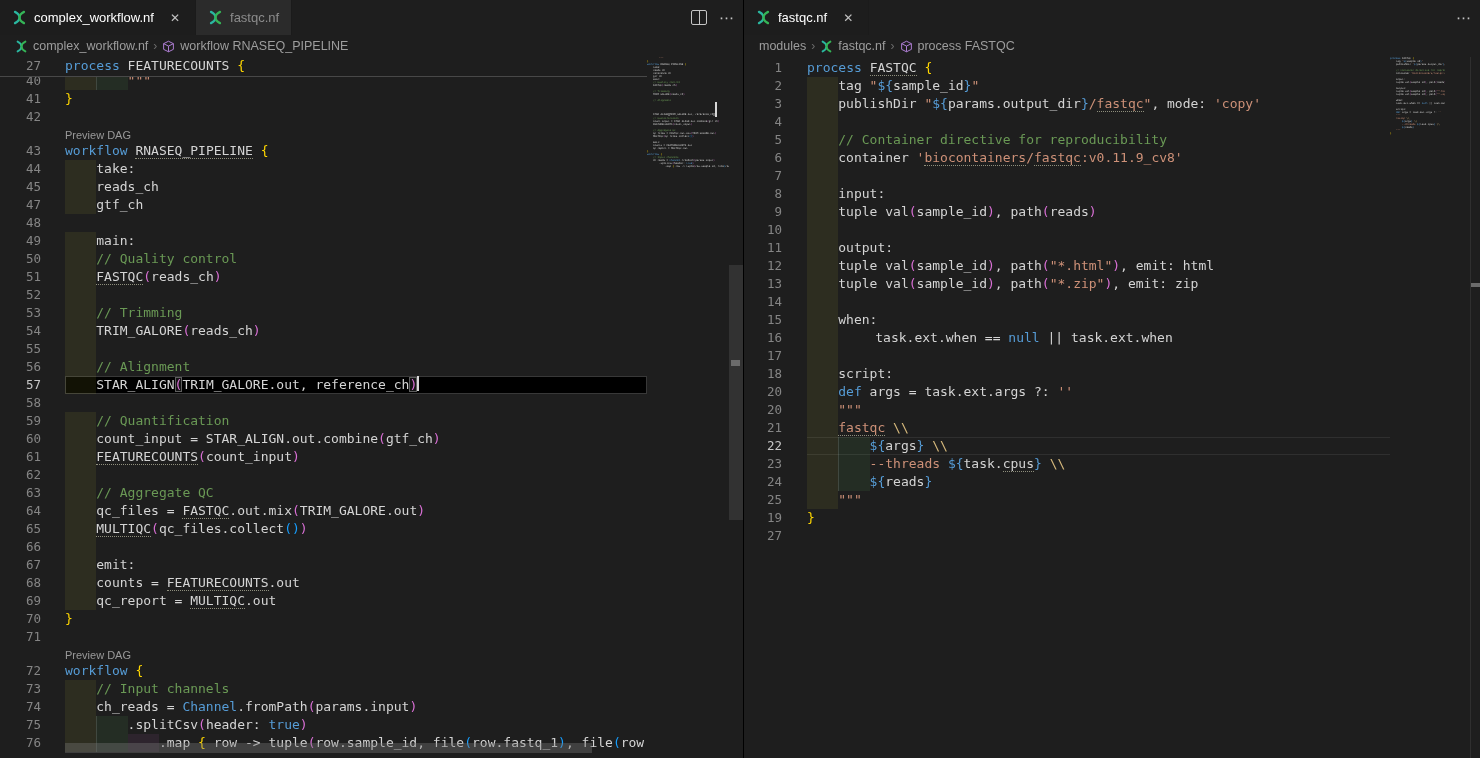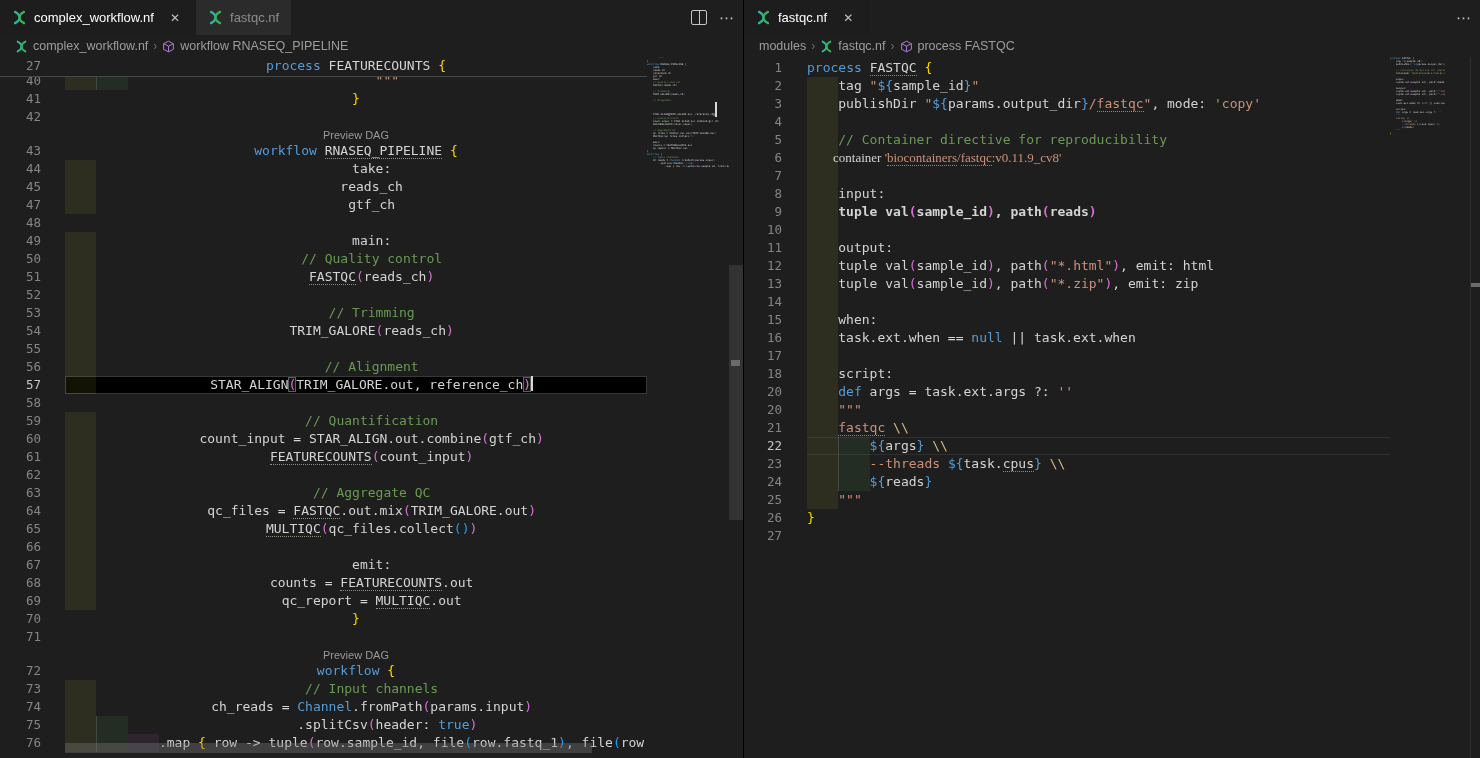--- a/index.html
+++ b/index.html
@@ -32,21 +32,21 @@
   .code{position:absolute;top:0;bottom:0;left:0;overflow:hidden;}
   .pane.left .code{right:96px;}
   .pane.right .code{right:90px;}
   .rows{position:relative;}
   .row{height:18px;display:flex;font:13px/18px "DejaVu Sans Mono",monospace;color:var(--foreground,#d4d4d4);}
   .row .ln{flex:none;text-align:right;color:var(--line_number,#858585);font-size:12.5px;}
   .pane.left .ln{width:41px;}
   .pane.right .ln{width:38px;}
   .row.cur .ln{color:#c6c6c6;}
   .lc{flex:1;position:relative;white-space:pre;}
-  .pane.left .lc{margin-left:24px;text-align:center;}
+  .pane.left .lc{margin-left:24px;}
   .pane.right .lc{margin-left:25px;}
   .band{position:absolute;top:0;bottom:0;width:4ch;}
   .band.i0{background:rgba(255,255,64,0.07);}
   .band.i1{background:rgba(127,255,127,0.07);box-shadow:inset 1px 0 0 rgba(255,255,255,0.13);}
   .band.i2{background:rgba(255,127,255,0.07);}
   .row.cur-fill .lc{background:#000000;box-shadow:inset 0 0 0 1px #383838;}
   .row.cur-border .lc{box-shadow:inset 0 1px 0 #2f2f2f,inset 0 -1px 0 #2f2f2f;}
   .row.lens{height:16px;}
   .lens-text{margin-left:0;font:11px/15px "Liberation Sans",sans-serif;color:#999999;cursor:pointer;}
   .pane.left .row.lens .lc{}
@@ -405,33 +405,33 @@
             <div class="row">
               <div class="ln">4</div>
               <div class="lc"><span class="band i0" style="left: 0ch;"></span><span style="padding-left: 4ch; display: inline-block;"></span></div>
             </div>
             <div class="row">
               <div class="ln">5</div>
               <div class="lc"><span class="band i0" style="left: 0ch;"></span><span style="padding-left: 4ch; display: inline-block;"><span class="tk-cmt">// Container directive for reproducibility</span></span></div>
             </div>
             <div class="row">
               <div class="ln">6</div>
-              <div class="lc"><span class="band i0" style="left: 0ch;"></span><span style="padding-left: 4ch; display: inline-block; font-family: Liberation Serif, serif;"><span class="tk-txt">container </span><span class="tk-str">'</span><span class="tk-str tk-sp">biocontainers</span><span class="tk-str">/</span><span class="tk-str tk-sp">fastqc</span><span class="tk-str">:v0.11.9_cv8'</span></span></div>
+              <div class="lc"><span class="band i0" style="left: 0ch;"></span><span style="padding-left: 4ch; display: inline-block;"><span class="tk-txt">container </span><span class="tk-str">'</span><span class="tk-str tk-sp">biocontainers</span><span class="tk-str">/</span><span class="tk-str tk-sp">fastqc</span><span class="tk-str">:v0.11.9_cv8'</span></span></div>
             </div>
             <div class="row">
               <div class="ln">7</div>
               <div class="lc"><span class="band i0" style="left: 0ch;"></span><span style="padding-left: 4ch; display: inline-block;"></span></div>
             </div>
             <div class="row">
               <div class="ln">8</div>
               <div class="lc"><span class="band i0" style="left: 0ch;"></span><span style="padding-left: 4ch; display: inline-block;"><span class="tk-txt">input:</span></span></div>
             </div>
             <div class="row">
               <div class="ln">9</div>
-              <div class="lc"><span class="band i0" style="left: 0ch;"></span><span style="padding-left: 4ch; display: inline-block; font-weight: bold;"><span class="tk-txt">tuple val</span><span class="tk-b2">(</span><span class="tk-txt">sample_id</span><span class="tk-b2">)</span><span class="tk-txt">, path</span><span class="tk-b2">(</span><span class="tk-txt">reads</span><span class="tk-b2">)</span></span></div>
+              <div class="lc"><span class="band i0" style="left: 0ch;"></span><span style="padding-left: 4ch; display: inline-block;"><span class="tk-txt">tuple val</span><span class="tk-b2">(</span><span class="tk-txt">sample_id</span><span class="tk-b2">)</span><span class="tk-txt">, path</span><span class="tk-b2">(</span><span class="tk-txt">reads</span><span class="tk-b2">)</span></span></div>
             </div>
             <div class="row">
               <div class="ln">10</div>
               <div class="lc"><span class="band i0" style="left: 0ch;"></span><span style="padding-left: 4ch; display: inline-block;"></span></div>
             </div>
             <div class="row">
               <div class="ln">11</div>
               <div class="lc"><span class="band i0" style="left: 0ch;"></span><span style="padding-left: 4ch; display: inline-block;"><span class="tk-txt">output:</span></span></div>
             </div>
             <div class="row">
@@ -445,21 +445,21 @@
             <div class="row">
               <div class="ln">14</div>
               <div class="lc"><span class="band i0" style="left: 0ch;"></span><span style="padding-left: 4ch; display: inline-block;"></span></div>
             </div>
             <div class="row">
               <div class="ln">15</div>
               <div class="lc"><span class="band i0" style="left: 0ch;"></span><span style="padding-left: 4ch; display: inline-block;"><span class="tk-txt">when:</span></span></div>
             </div>
             <div class="row">
               <div class="ln">16</div>
-              <div class="lc"><span class="band i0" style="left: 0ch;"></span><span style="padding-left: 4ch; display: inline-block;"><span class="tk-txt">task.ext.when == </span><span class="tk-kw">null</span><span class="tk-txt"> || task.ext.when</span></span></div>
+              <div class="lc"><span class="band i0" style="left: 0ch;"></span><span style="padding-left: 4ch; display: inline-block; margin-left: 37px;"><span class="tk-txt">task.ext.when == </span><span class="tk-kw">null</span><span class="tk-txt"> || task.ext.when</span></span></div>
             </div>
             <div class="row">
               <div class="ln">17</div>
               <div class="lc"><span class="band i0" style="left: 0ch;"></span><span style="padding-left: 4ch; display: inline-block;"></span></div>
             </div>
             <div class="row">
               <div class="ln">18</div>
               <div class="lc"><span class="band i0" style="left: 0ch;"></span><span style="padding-left: 4ch; display: inline-block;"><span class="tk-txt">script:</span></span></div>
             </div>
             <div class="row">
@@ -484,21 +484,21 @@
             </div>
             <div class="row">
               <div class="ln">24</div>
               <div class="lc"><span class="band i0" style="left: 0ch;"></span><span class="band i1" style="left: 4ch;"></span><span style="padding-left: 8ch; display: inline-block;"><span class="tk-tpl">${</span><span class="tk-txt">reads</span><span class="tk-tpl">}</span></span></div>
             </div>
             <div class="row">
               <div class="ln">25</div>
               <div class="lc"><span class="band i0" style="left: 0ch;"></span><span style="padding-left: 4ch; display: inline-block;"><span class="tk-str">"""</span></span></div>
             </div>
             <div class="row">
-              <div class="ln">26</div>
+              <div class="ln">19</div>
               <div class="lc"><span style="padding-left: 0ch; display: inline-block;"><span class="tk-b1">}</span></span></div>
             </div>
             <div class="row">
               <div class="ln">27</div>
               <div class="lc"><span style="padding-left: 0ch; display: inline-block;"></span></div>
             </div>
           </div>
       </div>
       <div class="minimap">
           <div class="mline"><span class="tk-kw">process</span><span class="tk-txt"> </span><span class="tk-txt tk-sp">FASTQC</span><span class="tk-txt"> </span><span class="tk-b1">{</span></div>

